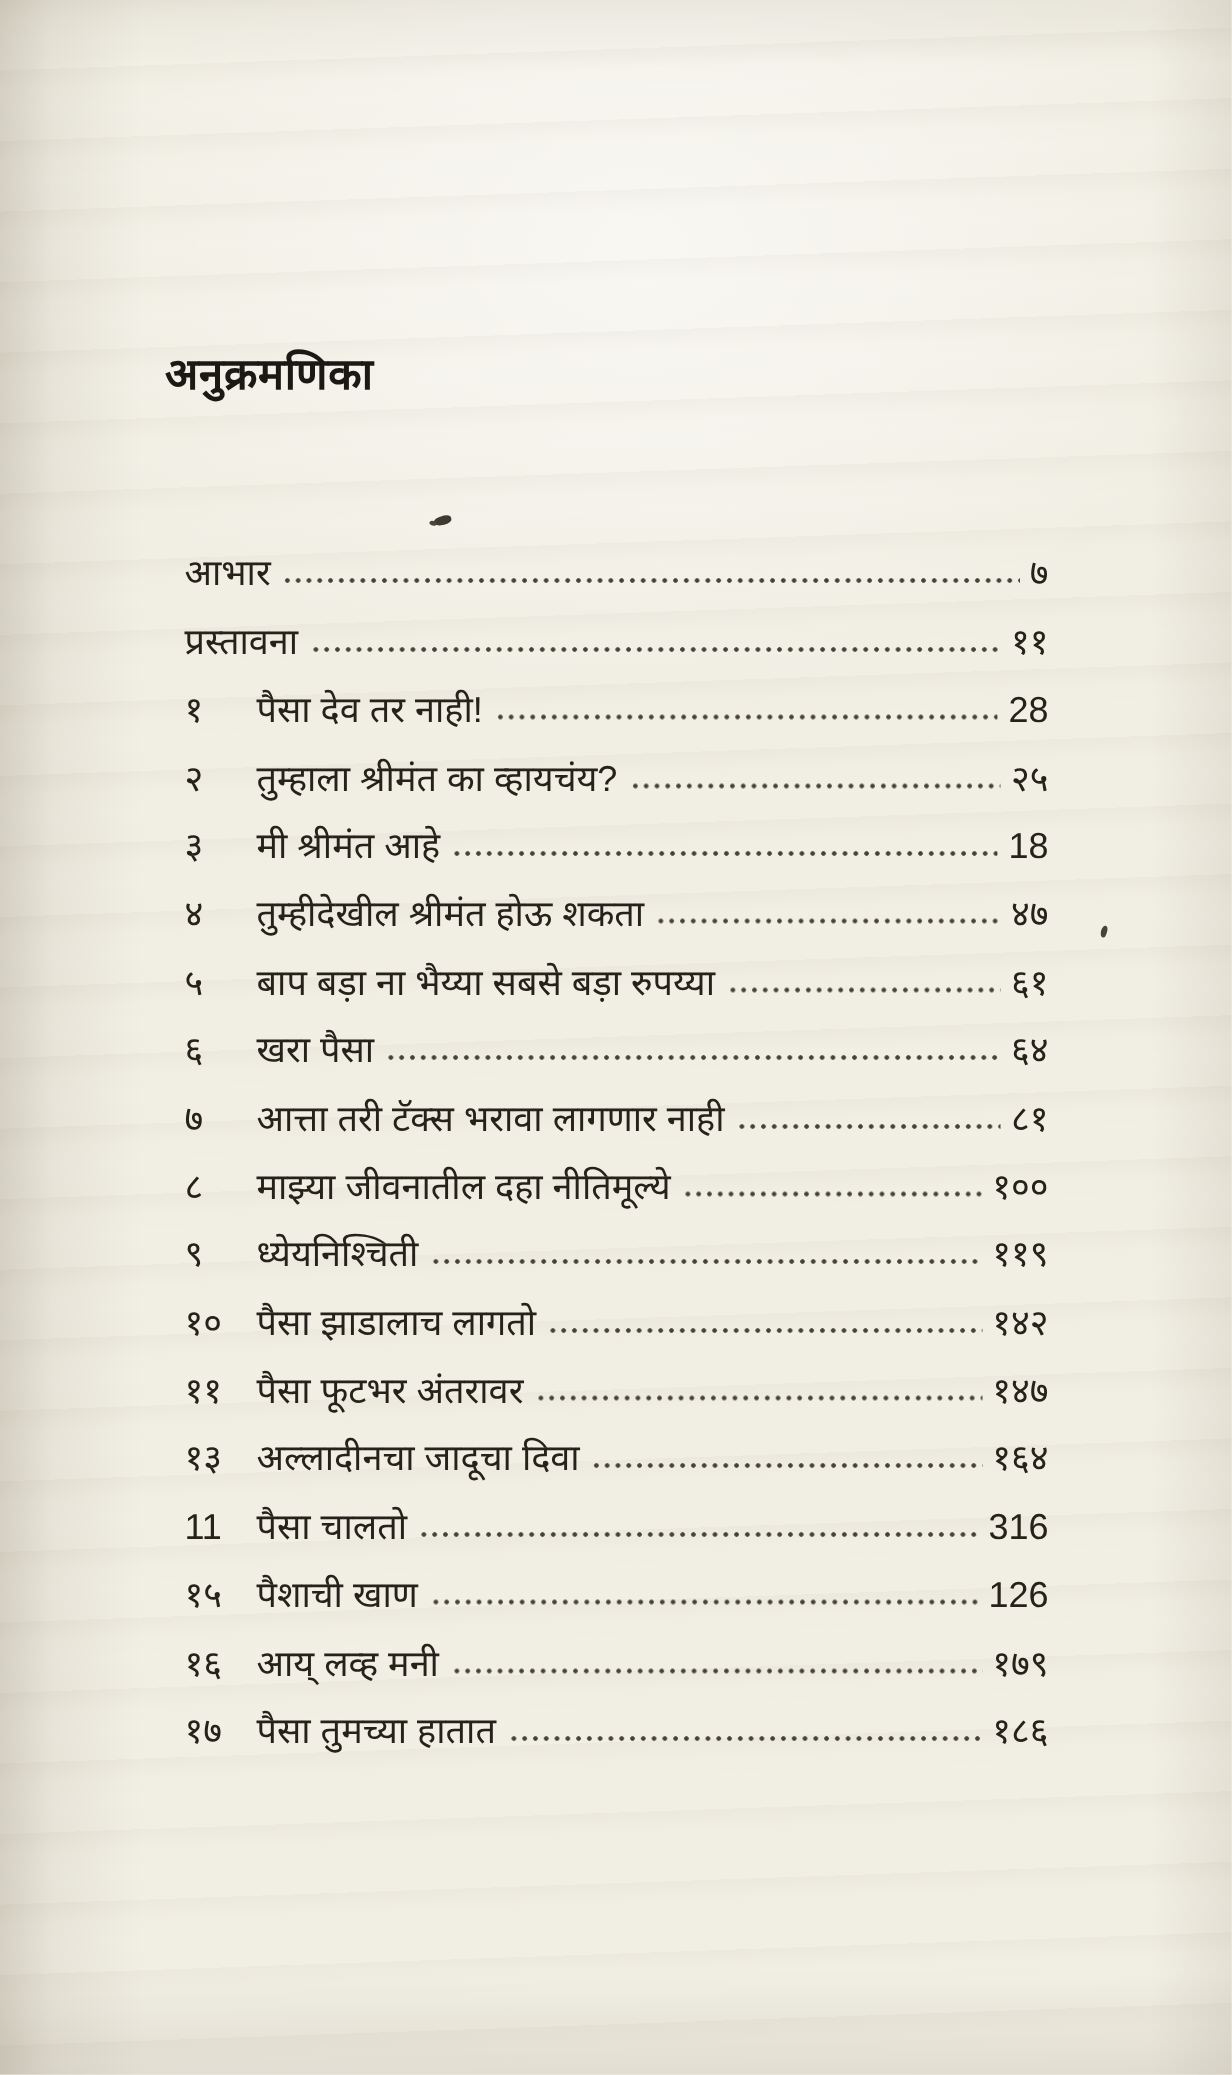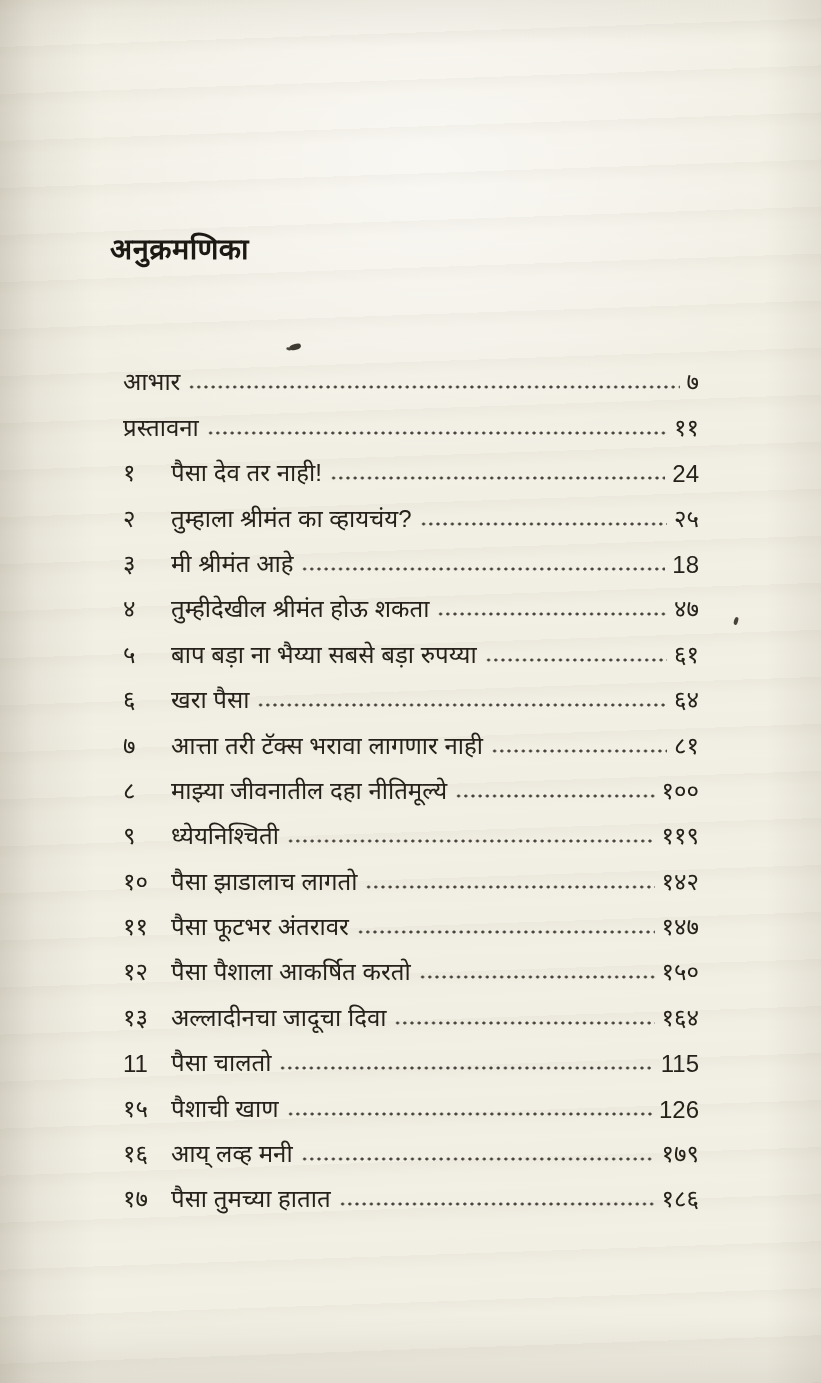--- a/index.html
+++ b/index.html
@@ -128,21 +128,21 @@
     </div>
     <div class="toc-row">
       <span class="chapter-title">प्रस्तावना</span>
       <span class="leader"></span>
       <span class="page-num">११</span>
     </div>
     <div class="toc-row">
       <span class="chapter-num">१</span>
       <span class="chapter-title">पैसा देव तर नाही!</span>
       <span class="leader"></span>
-      <span class="page-num">24</span>
+      <span class="page-num">28</span>
     </div>
     <div class="toc-row">
       <span class="chapter-num">२</span>
       <span class="chapter-title">तुम्हाला श्रीमंत का व्हायचंय?</span>
       <span class="leader"></span>
       <span class="page-num">२५</span>
     </div>
     <div class="toc-row">
       <span class="chapter-num">३</span>
       <span class="chapter-title">मी श्रीमंत आहे</span>
@@ -191,36 +191,30 @@
       <span class="leader"></span>
       <span class="page-num">१४२</span>
     </div>
     <div class="toc-row">
       <span class="chapter-num">११</span>
       <span class="chapter-title">पैसा फूटभर अंतरावर</span>
       <span class="leader"></span>
       <span class="page-num">१४७</span>
     </div>
     <div class="toc-row">
-      <span class="chapter-num">१२</span>
-      <span class="chapter-title">पैसा पैशाला आकर्षित करतो</span>
-      <span class="leader"></span>
-      <span class="page-num">१५०</span>
-    </div>
-    <div class="toc-row">
       <span class="chapter-num">१३</span>
       <span class="chapter-title">अल्लादीनचा जादूचा दिवा</span>
       <span class="leader"></span>
       <span class="page-num">१६४</span>
     </div>
     <div class="toc-row">
       <span class="chapter-num">11</span>
       <span class="chapter-title">पैसा चालतो</span>
       <span class="leader"></span>
-      <span class="page-num">115</span>
+      <span class="page-num">316</span>
     </div>
     <div class="toc-row">
       <span class="chapter-num">१५</span>
       <span class="chapter-title">पैशाची खाण</span>
       <span class="leader"></span>
       <span class="page-num">126</span>
     </div>
     <div class="toc-row">
       <span class="chapter-num">१६</span>
       <span class="chapter-title">आय् लव्ह मनी</span>

